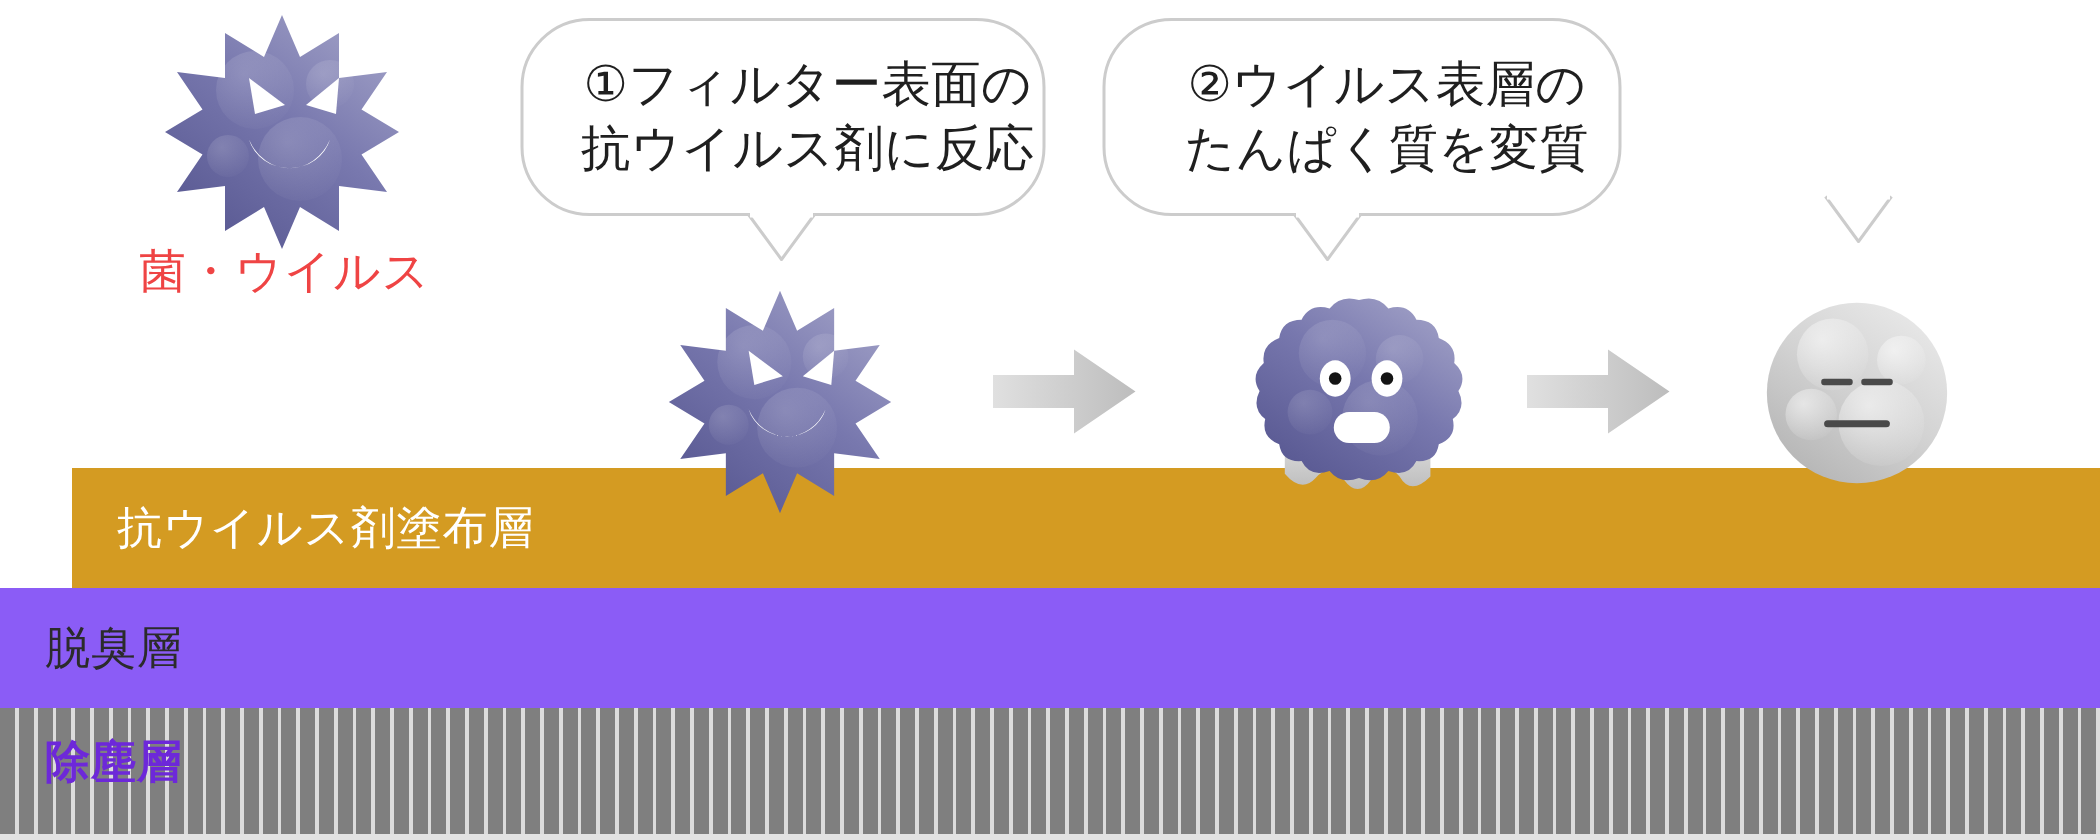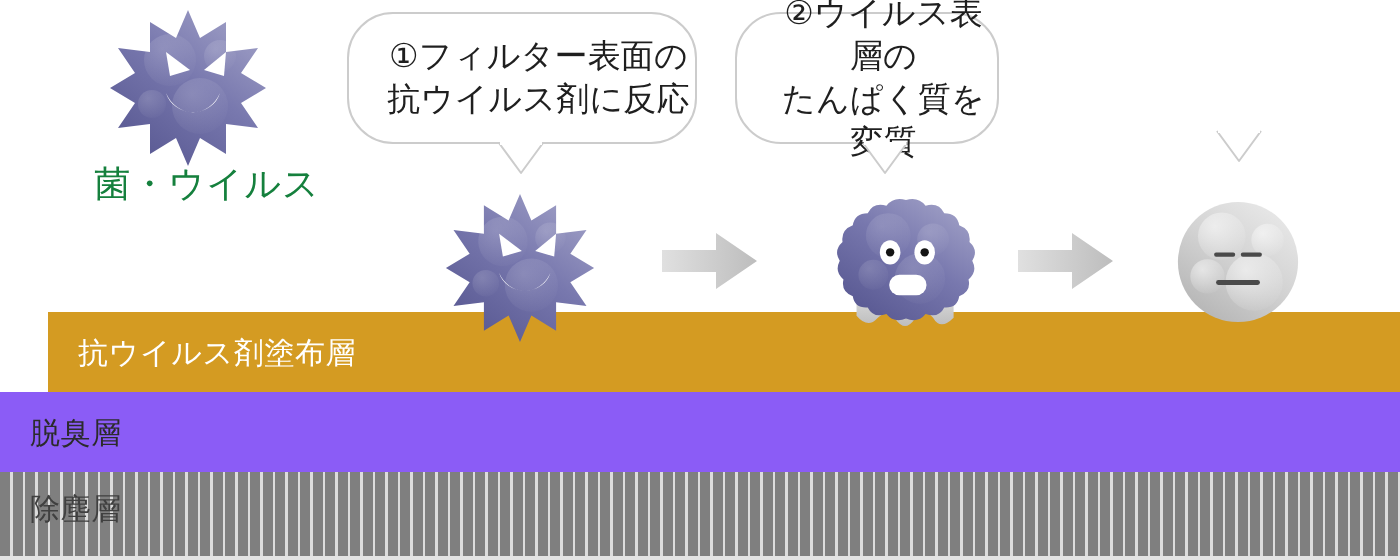--- a/index.html
+++ b/index.html
@@ -61,21 +61,21 @@
   .layer-label {
     position: absolute;
     left: 30px;
     font-size: 30px;
     letter-spacing: 0.02em;
     line-height: 1;
     white-space: nowrap;
   }
   #label-antiviral { top: 26px; color: #ffffff; }
   #label-deodorizing { top: 26px; color: #2b2b2b; }
-  #label-dust { top: 22px; color: #404040; }
+  #label-dust { top: 22px; color: #6d28d9; font-weight: bold; }
 
   
   .bubble {
     position: absolute;
     box-sizing: border-box;
     border: 2px solid #cccccc;
     border-radius: 46px;
     background: #ffffff;
     display: flex;
     align-items: center;
@@ -92,42 +92,42 @@
   }
   .bubble-tail {
     position: absolute;
     width: 46px;
     height: 34px;
   }
   .bubble-tail svg { display: block; }
 
   #bubble-1 { left: 347px; top: 12px;  width: 350px; height: 132px; }
   #tail-1   { left: 498px; top: 142px; }
-  #bubble-2 { left: 735px; top: 12px;  width: 264px; height: 132px; }
+  #bubble-2 { left: 735px; top: 12px;  width: 346px; height: 132px; }
   #tail-2   { left: 862px; top: 142px; }
   #bubble-3 { left: 1110px; top: 12px; width: 262px; height: 120px; }
   #tail-3   { left: 1216px; top: 130px; }
 
   
   .virus { position: absolute; }
   .virus svg { display: block; overflow: visible; }
 
   #virus-main   { left: 108px; top: 8px;   width: 160px; height: 160px; }
   #virus-step1  { left: 444px; top: 192px; width: 152px; height: 152px; }
   #virus-step2  { left: 836px; top: 196px; width: 140px; height: 140px; }
   #virus-step3  { left: 1176px; top: 200px; width: 124px; height: 124px; }
 
   #virus-main-label {
     position: absolute;
     left: 60px;
     top: 160px;
     width: 260px;
-    text-align: right;
-    font-size: 36px;
-    color: #15803d;
+    text-align: center;
+    font-size: 31px;
+    color: #ef4444;
     letter-spacing: 0.03em;
     white-space: nowrap;
   }
 
   
   .arrow { position: absolute; width: 96px; height: 58px; }
   .arrow svg { display: block; }
   #arrow-1 { left: 662px; top: 232px; }
   #arrow-2 { left: 1018px; top: 232px; }
 </style>

